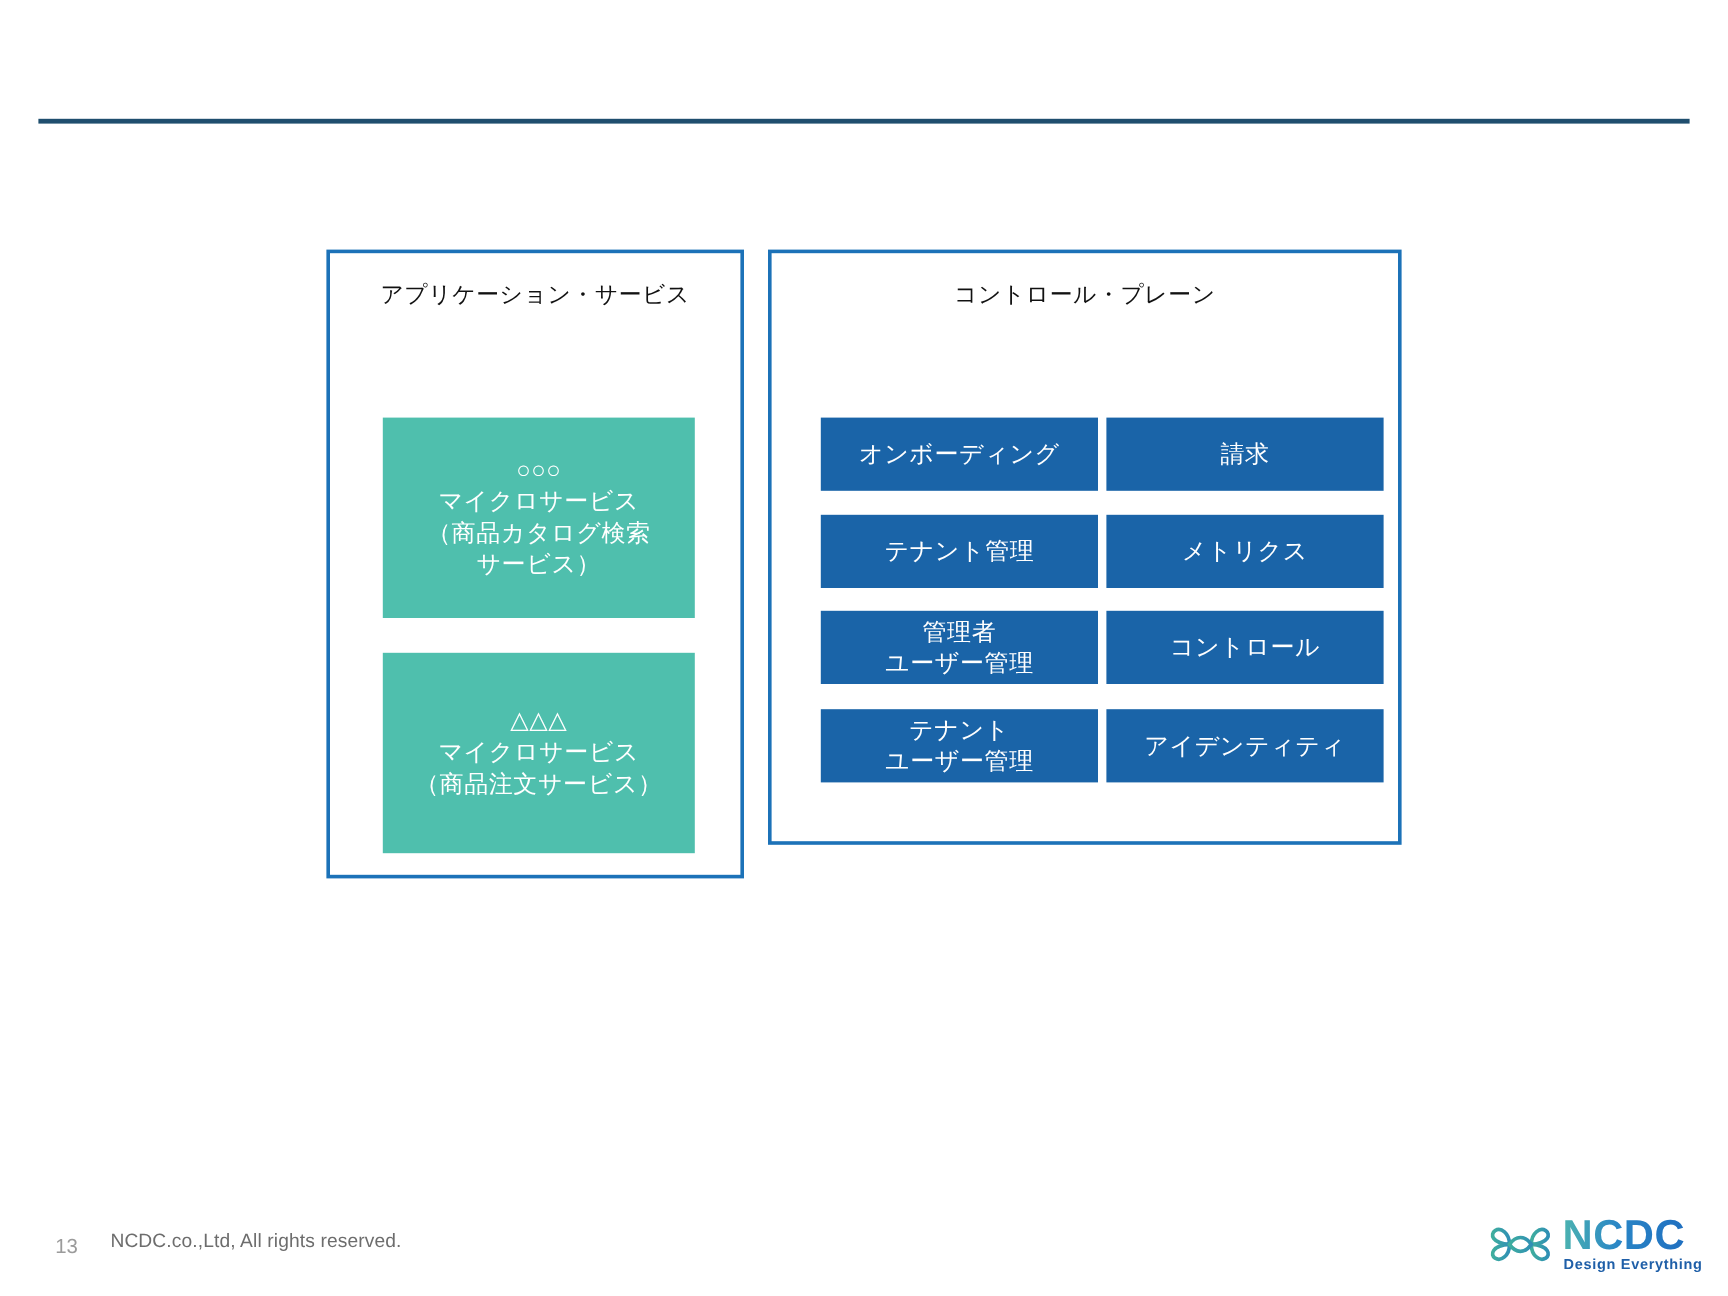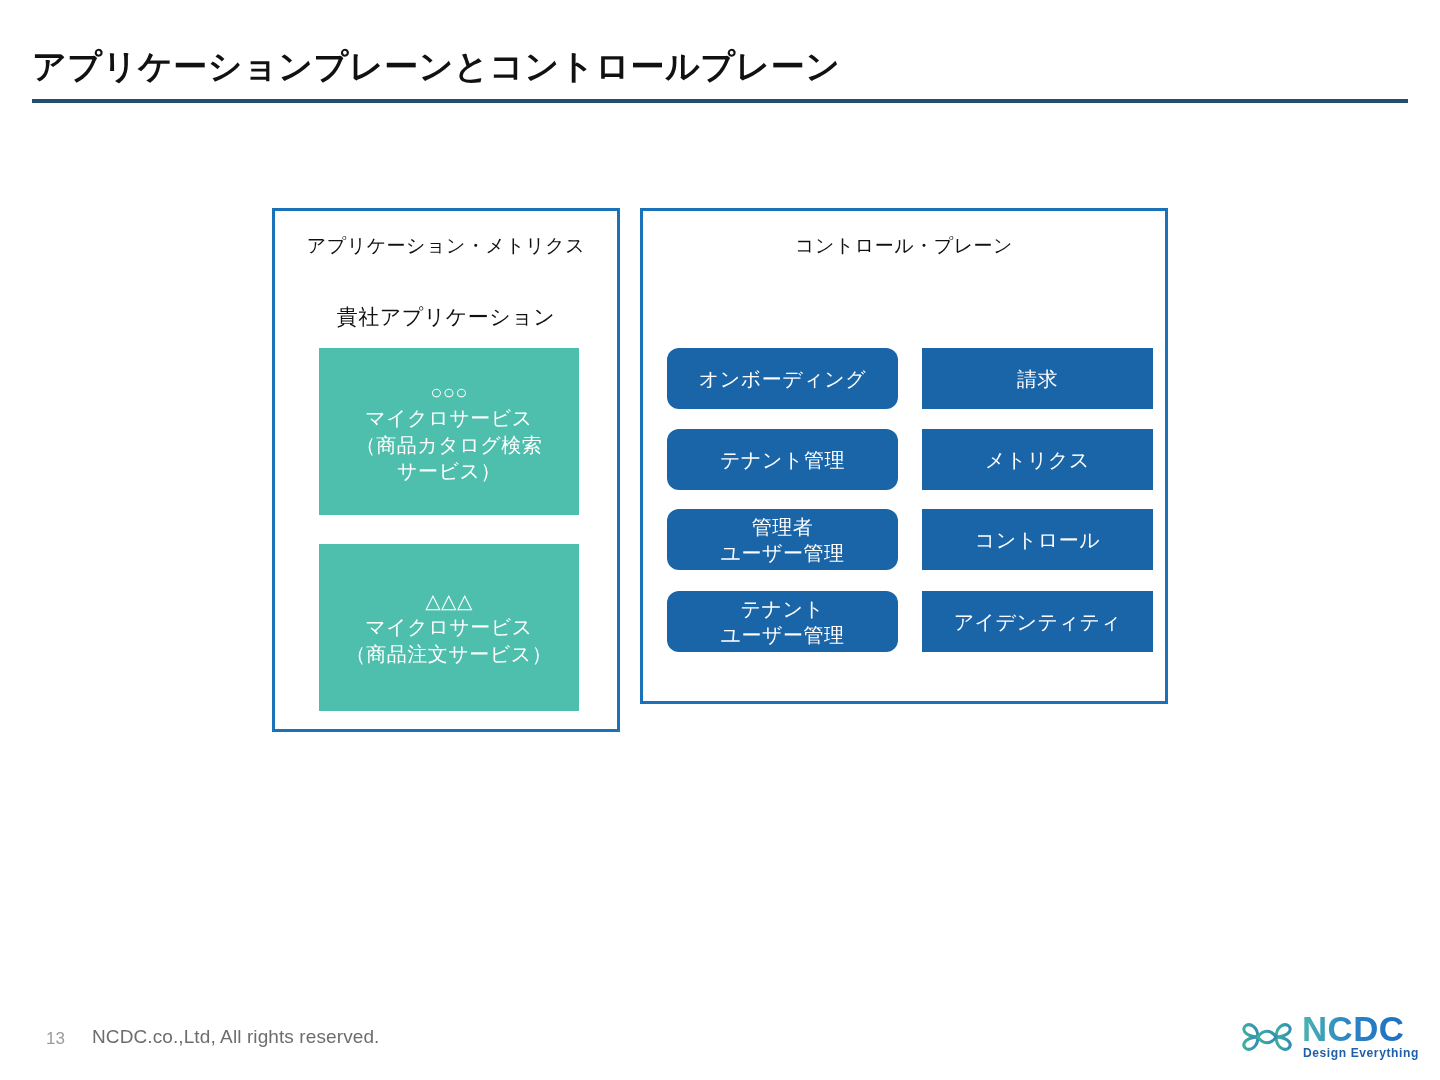--- a/index.html
+++ b/index.html
@@ -133,41 +133,41 @@
     flex-direction: column;
     align-items: center;
     justify-content: center;
     text-align: center;
     font-size: 20px;
     line-height: 1.3;
     letter-spacing: 0.5px;
     width: 231px;
     height: 61px;
   }
-  .cp-col-l { left: 0px; border-radius: 12px; }
+  .cp-col-l { left: 17px; }
   .cp-col-r { left: 255px; }
   .cp-row-1 { top: 0px; }
   .cp-row-2 { top: 81px; text-align: right; }
   .cp-row-3 { top: 161px; }
   .cp-row-4 { top: 243px; }
   .cp-line { display: block; }
 
   
   .footer-page {
     position: absolute;
     left: 46px;
     top: 1029px;
     font-size: 17px;
     color: #9b9b9b;
   }
   .footer-copy {
     position: absolute;
     left: 92px;
     top: 1026px;
-    font-size: 19px;
+    font-size: 16px;
     color: #6d6d6d;
     letter-spacing: 0.1px;
   }
 
   
   .logo {
     position: absolute;
     left: 1238px;
     top: 1008px;
     width: 178px;
@@ -199,28 +199,26 @@
     font-size: 12.5px;
     letter-spacing: 0.6px;
     fill: #1f5fa8;
   }
 </style>
 </head>
 <body>
 
 <div class="slide">
 
-  <div class="slide-title">アプリケーションプレーンとコントロールプレーン</div>
   <div class="title-rule"></div>
 
   <div class="diagram">
 
     <div class="panel panel-app">
-      <div class="panel-heading">アプリケーション・メトリクス</div>
-      <div class="panel-subheading">貴社アプリケーション</div>
+      <div class="panel-heading">アプリケーション・サービス</div>
 
       <div class="ms-box ms-box-1">
         <span class="ms-line">○○○</span>
         <span class="ms-line">マイクロサービス</span>
         <span class="ms-line">（商品カタログ検索</span>
         <span class="ms-line">サービス）</span>
       </div>
 
       <div class="ms-box ms-box-2">
         <span class="ms-line">△△△</span>

